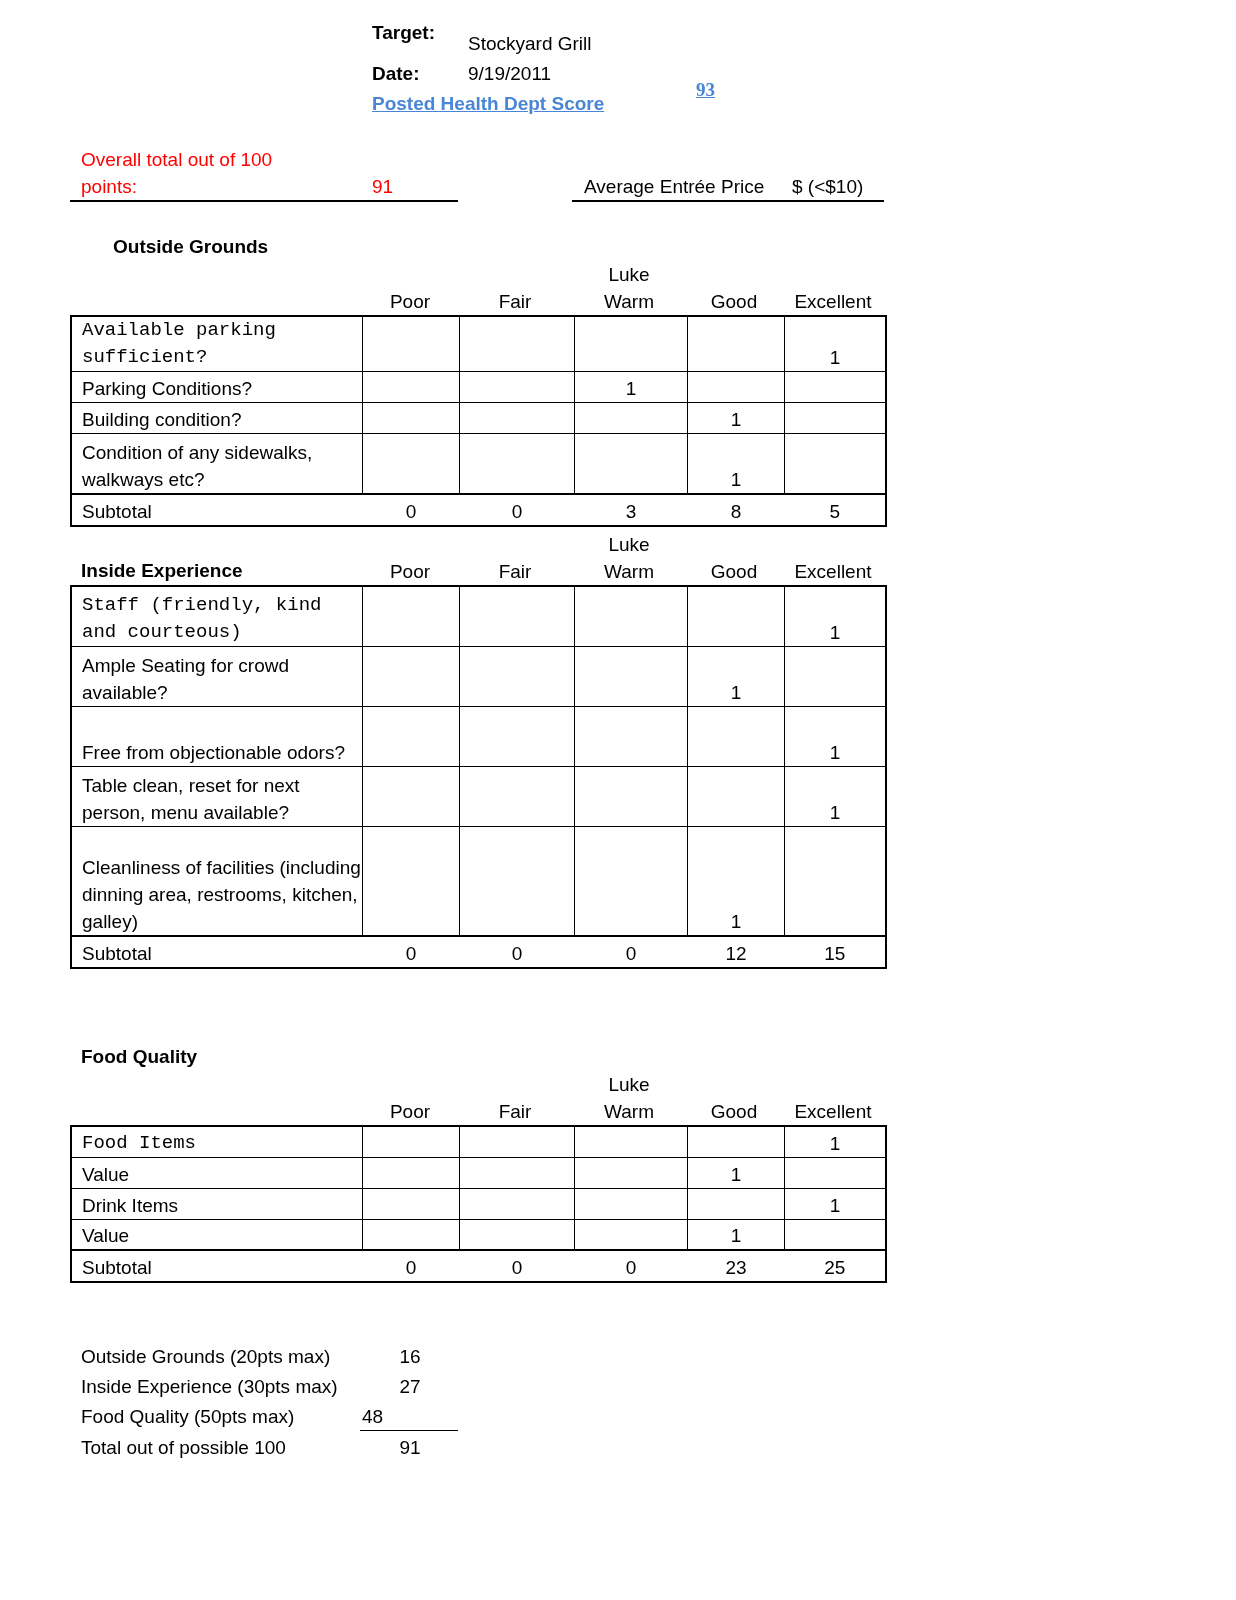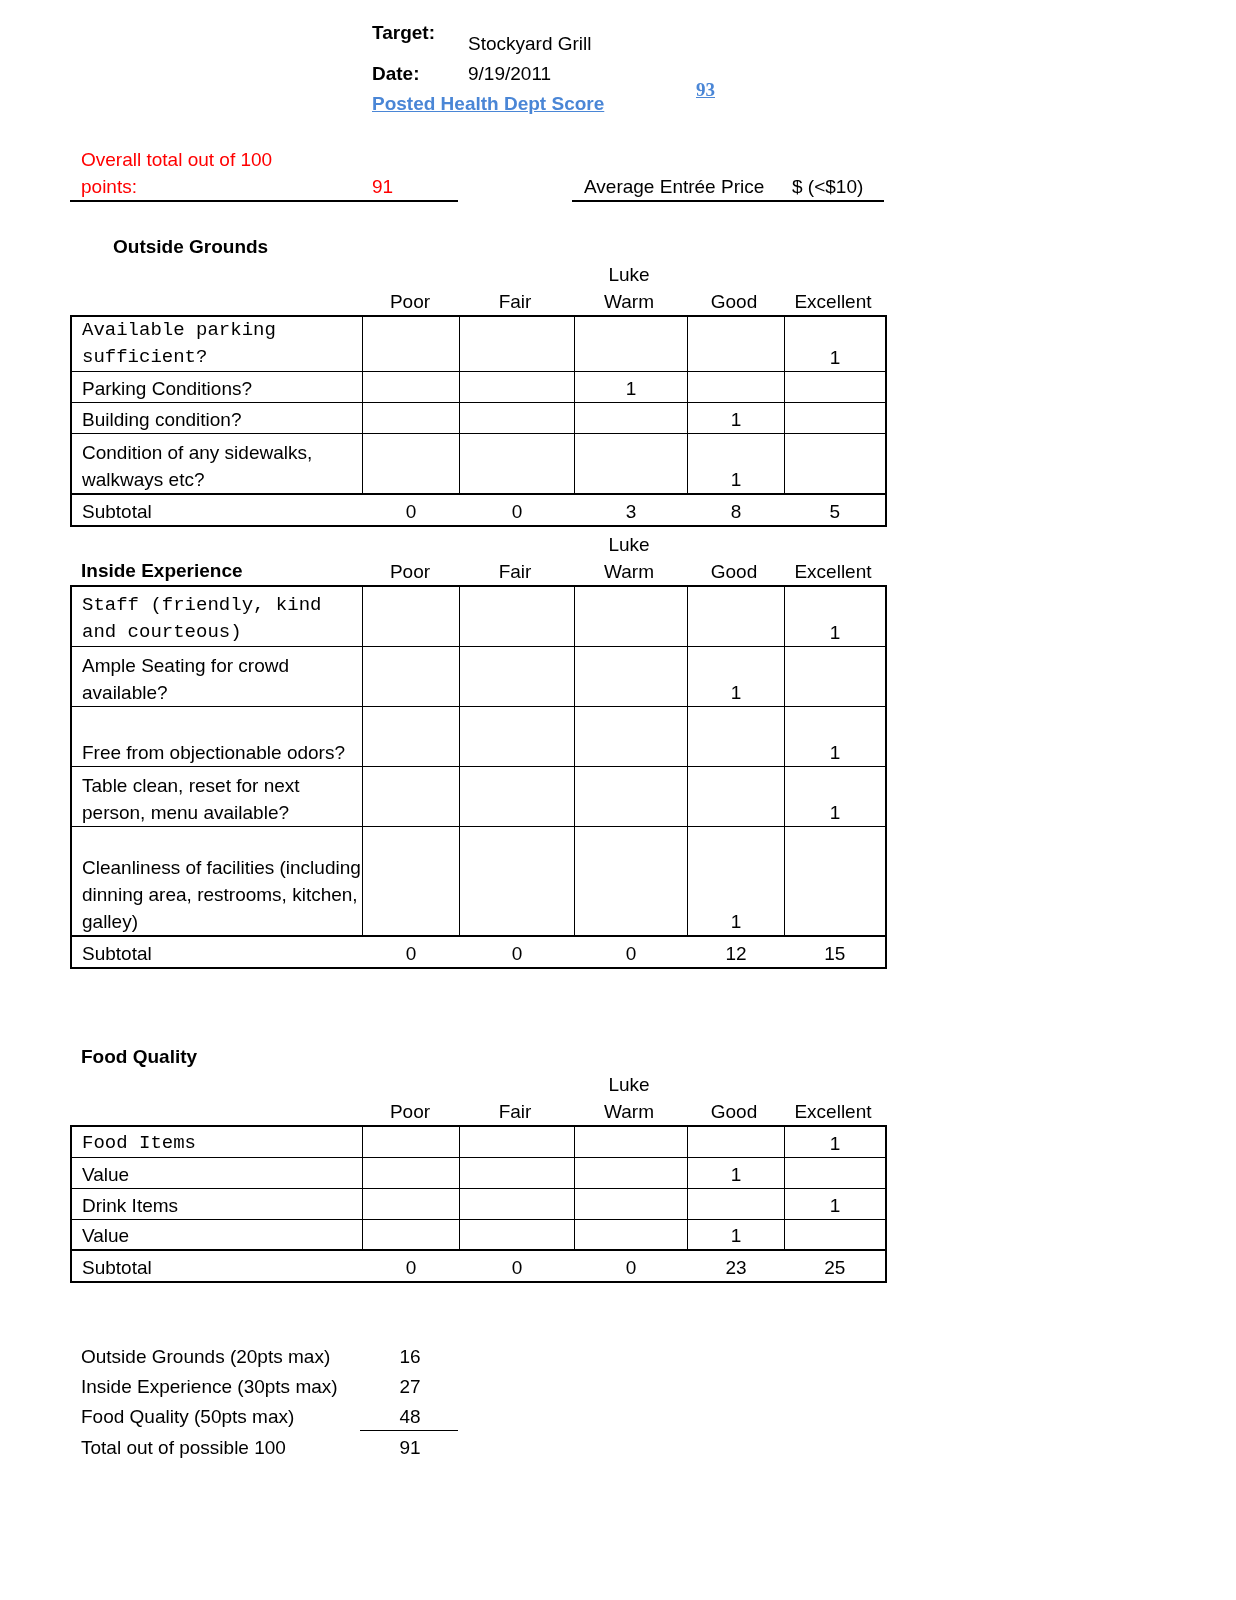--- a/index.html
+++ b/index.html
@@ -198,17 +198,17 @@
       <td class="v" style="border-left:none">25</td>
     </tr>
   </tbody>
     </table>
 
   <div class="abs" style="left:81px;top:1346px;">Outside Grounds (20pts max)</div>
   <div class="abs" style="left:362px;top:1346px;width:96px;text-align:center;">16</div>
   <div class="abs" style="left:81px;top:1376px;">Inside Experience (30pts max)</div>
   <div class="abs" style="left:362px;top:1376px;width:96px;text-align:center;">27</div>
   <div class="abs" style="left:81px;top:1406px;">Food Quality (50pts max)</div>
-  <div class="abs" style="left:362px;top:1406px;width:96px;text-align:center;">48</div>
+  <div class="abs" style="left:362px;top:1406px;width:96px;">48</div>
   <div class="line" style="left:360px;top:1430px;width:98px;border-top-width:1.5px;"></div>
   <div class="abs" style="left:81px;top:1437px;">Total out of possible 100</div>
   <div class="abs" style="left:362px;top:1437px;width:96px;text-align:center;">91</div>
 </div>
 
 </body></html>

